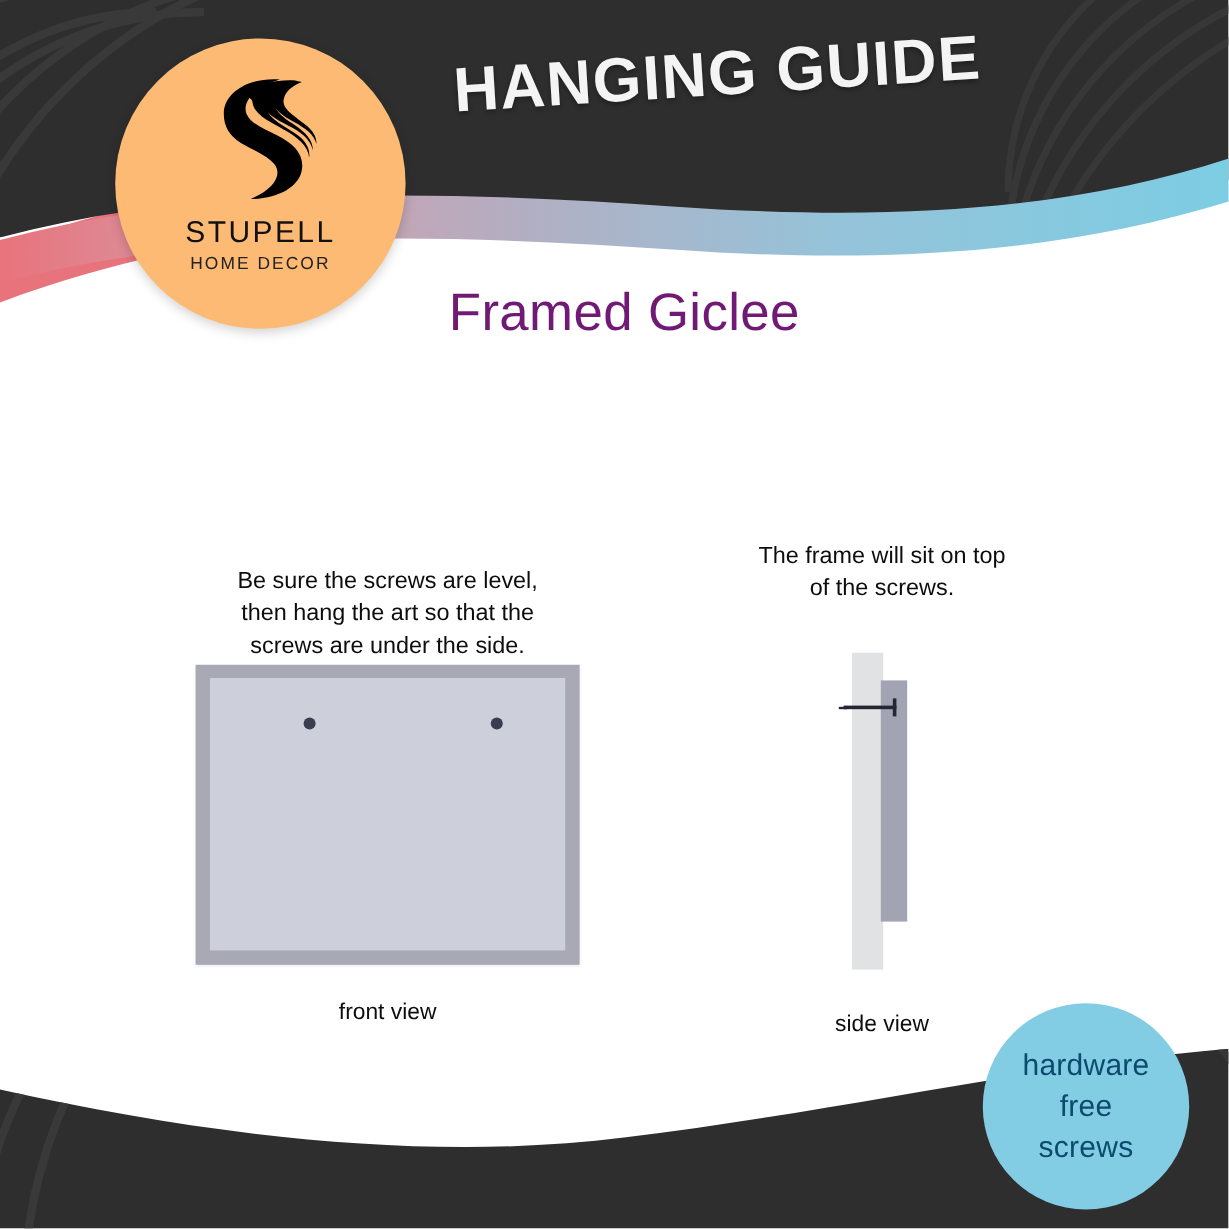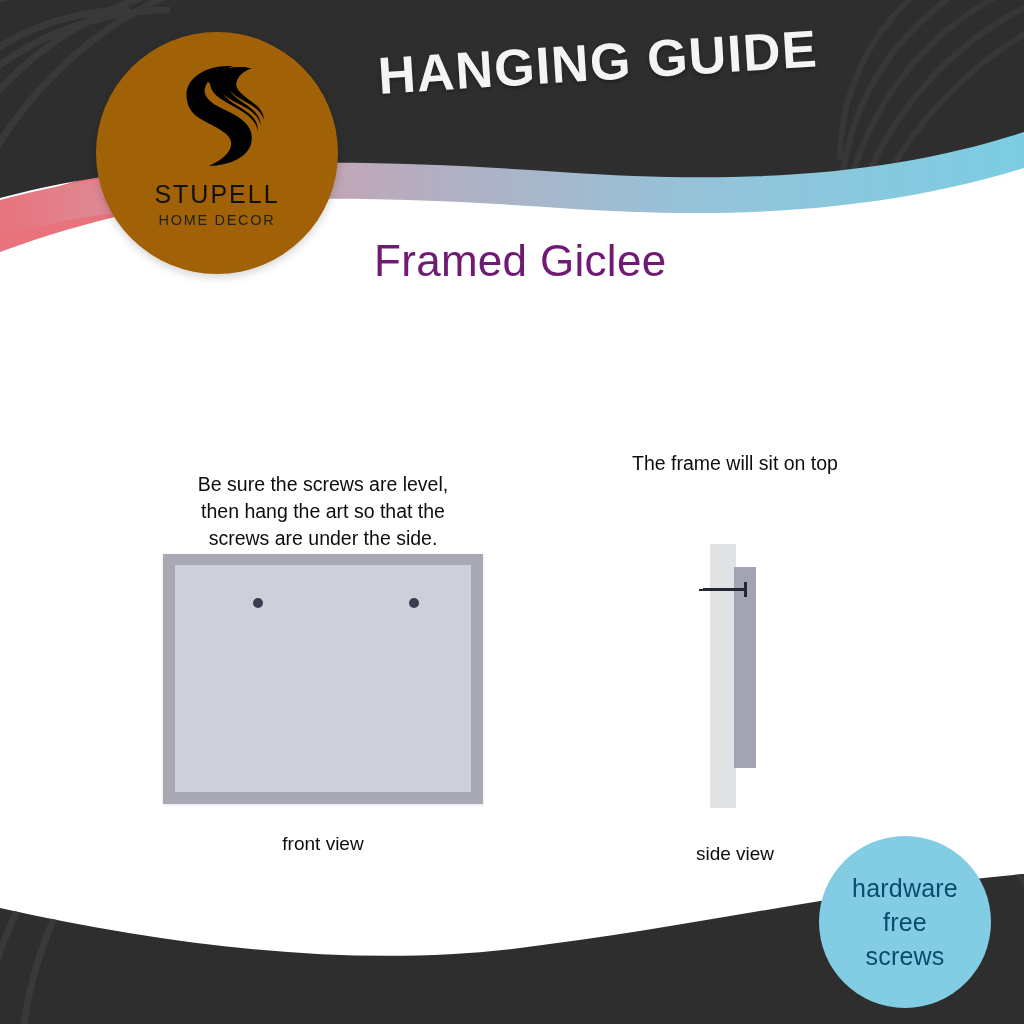--- a/index.html
+++ b/index.html
@@ -11,21 +11,21 @@
     position:relative;
   }
   #page{position:relative;width:1024px;height:1024px;overflow:hidden;background:#fff;}
 
   
   .wave-layer{position:absolute;left:0;top:0;width:1024px;height:1024px;pointer-events:none;}
 
   
   .logo-badge{
     position:absolute;left:96px;top:32px;width:242px;height:242px;
-    border-radius:50%;background:#a16207;
+    border-radius:50%;background:#fdba74;
     box-shadow:0 3px 10px rgba(0,0,0,.18);
     display:flex;flex-direction:column;align-items:center;
     z-index:6;
   }
   .logo-mark{width:122px;height:122px;margin-top:22px;}
   .logo-word{
     font-size:25px;letter-spacing:2.0px;color:#111;margin-top:6px;
     font-family:"Liberation Sans",sans-serif;font-weight:400;line-height:1;
   }
   .logo-sub{
@@ -231,20 +231,21 @@
 
 
   <div class="caption" id="caption-front">
     <div>Be sure the screws are level,</div>
     <div>then hang the art so that the</div>
     <div>screws are under the side.</div>
   </div>
 
   <div class="caption" id="caption-side">
     <div>The frame will sit on top</div>
+    <div>of the screws.</div>
   </div>
 
   <div class="front-frame">
     <div class="front-inner">
       <div class="screw-dot" id="screw-left"></div>
       <div class="screw-dot" id="screw-right"></div>
     </div>
   </div>
 
   <div class="side-wrap">

